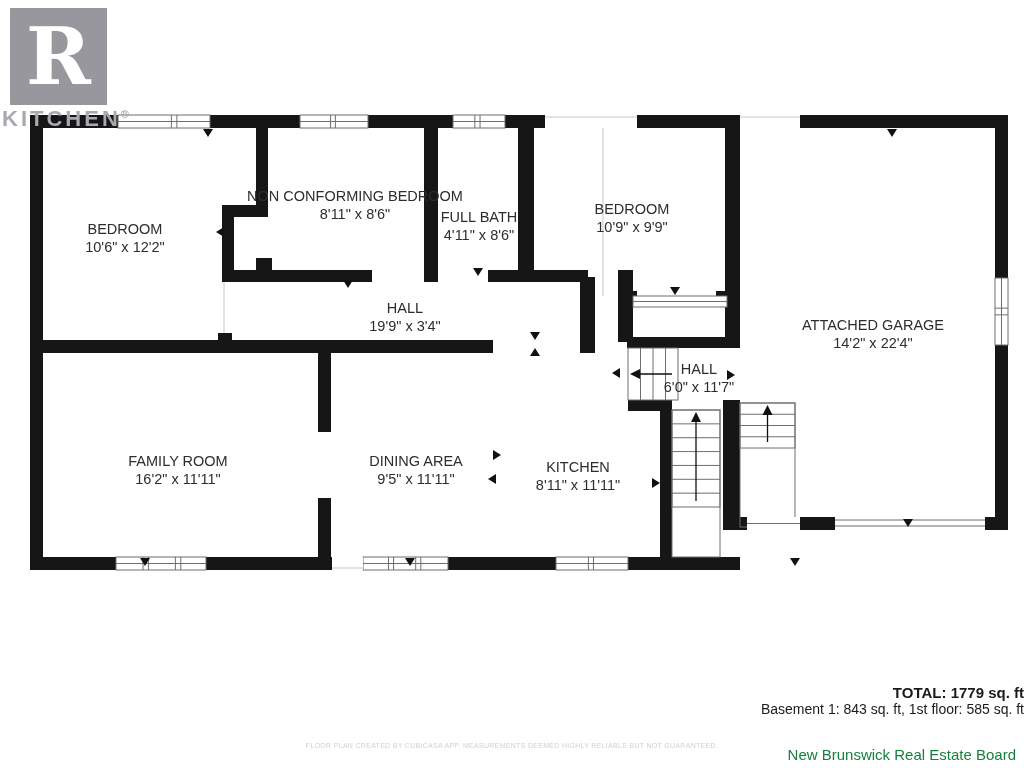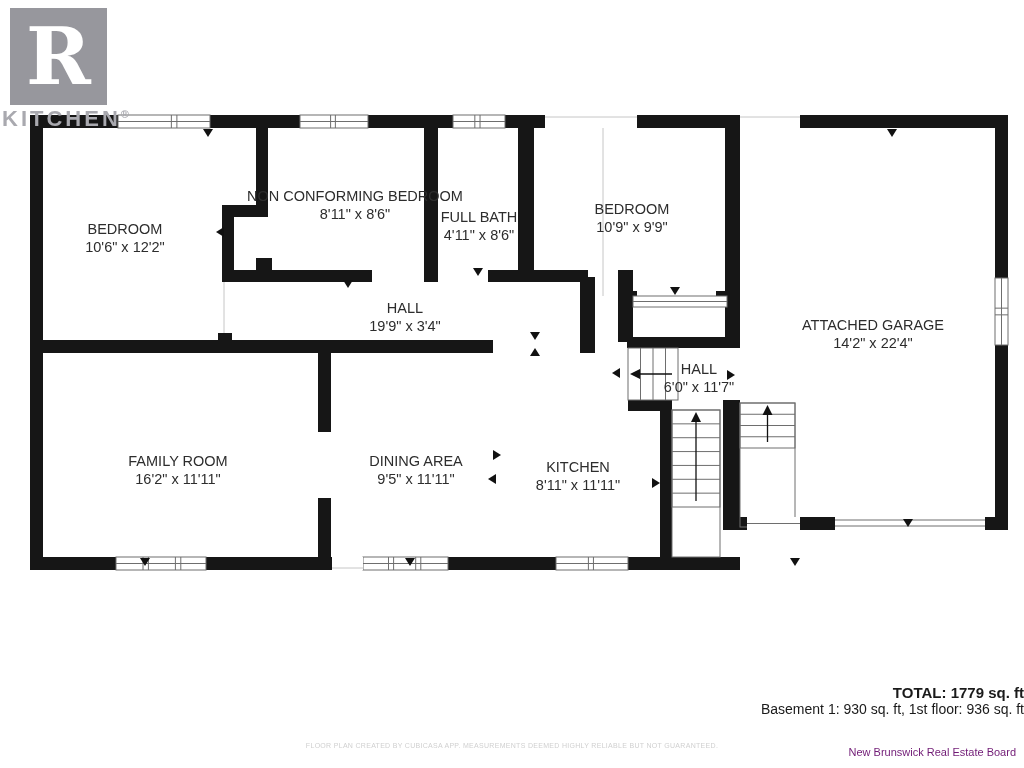--- a/index.html
+++ b/index.html
@@ -13,21 +13,21 @@
           font-weight:bold;font-size:78px;line-height:1;}
   .logo-word{position:absolute;left:2px;top:106px;z-index:5;color:#a9a9af;
              font-size:22px;font-weight:bold;letter-spacing:3px;white-space:nowrap;}
   .logo-word sup{font-size:11px;letter-spacing:0;}
   
   .summary{position:absolute;left:0;top:684px;width:1024px;text-align:right;color:#1a1a1a;}
   .summary .total{font-weight:bold;font-size:15px;line-height:17px;}
   .summary .line{font-size:14px;line-height:17px;}
   .disclaimer{position:absolute;left:0;top:742px;width:1024px;text-align:center;
               font-size:7px;color:#d0d0d0;letter-spacing:.3px;}
-  .credit{position:absolute;right:8px;top:746px;font-size:11px;color:#701a75;}
+  .credit{position:absolute;right:8px;top:746px;font-size:15px;color:#15803d;}
 </style>
 </head>
 <body>
 
 <div class="stage">
 
   <div class="logo">
     <span class="logo-r">R</span>
   </div>
   <div class="logo-word"><span>KITCHEN</span><sup>®</sup></div>
@@ -176,19 +176,19 @@
       <text x="178" y="466" text-anchor="middle" fill="#2d2d2d" font-size="14.5" font-family="&quot;Liberation Sans&quot;,&quot;DejaVu Sans&quot;,sans-serif">FAMILY ROOM</text>
       <text x="178" y="484" text-anchor="middle" fill="#2d2d2d" font-size="14.5" font-family="&quot;Liberation Sans&quot;,&quot;DejaVu Sans&quot;,sans-serif">16'2" x 11'11"</text>
       <text x="416" y="466" text-anchor="middle" fill="#2d2d2d" font-size="14.5" font-family="&quot;Liberation Sans&quot;,&quot;DejaVu Sans&quot;,sans-serif">DINING AREA</text>
       <text x="416" y="484" text-anchor="middle" fill="#2d2d2d" font-size="14.5" font-family="&quot;Liberation Sans&quot;,&quot;DejaVu Sans&quot;,sans-serif">9'5" x 11'11"</text>
       <text x="578" y="472" text-anchor="middle" fill="#2d2d2d" font-size="14.5" font-family="&quot;Liberation Sans&quot;,&quot;DejaVu Sans&quot;,sans-serif">KITCHEN</text>
       <text x="578" y="490" text-anchor="middle" fill="#2d2d2d" font-size="14.5" font-family="&quot;Liberation Sans&quot;,&quot;DejaVu Sans&quot;,sans-serif">8'11" x 11'11"</text>
     </svg>
 
   <div class="summary">
     <div class="total">TOTAL: 1779 sq. ft</div>
-    <div class="line">Basement 1: 930 sq. ft, 1st floor: 936 sq. ft</div>
+    <div class="line">Basement 1: 843 sq. ft, 1st floor: 585 sq. ft</div>
   </div>
 
   <div class="disclaimer">FLOOR PLAN CREATED BY CUBICASA APP. MEASUREMENTS DEEMED HIGHLY RELIABLE BUT NOT GUARANTEED.</div>
   <div class="credit">New Brunswick Real Estate Board</div>
 
 </div>
 
 </body></html>

